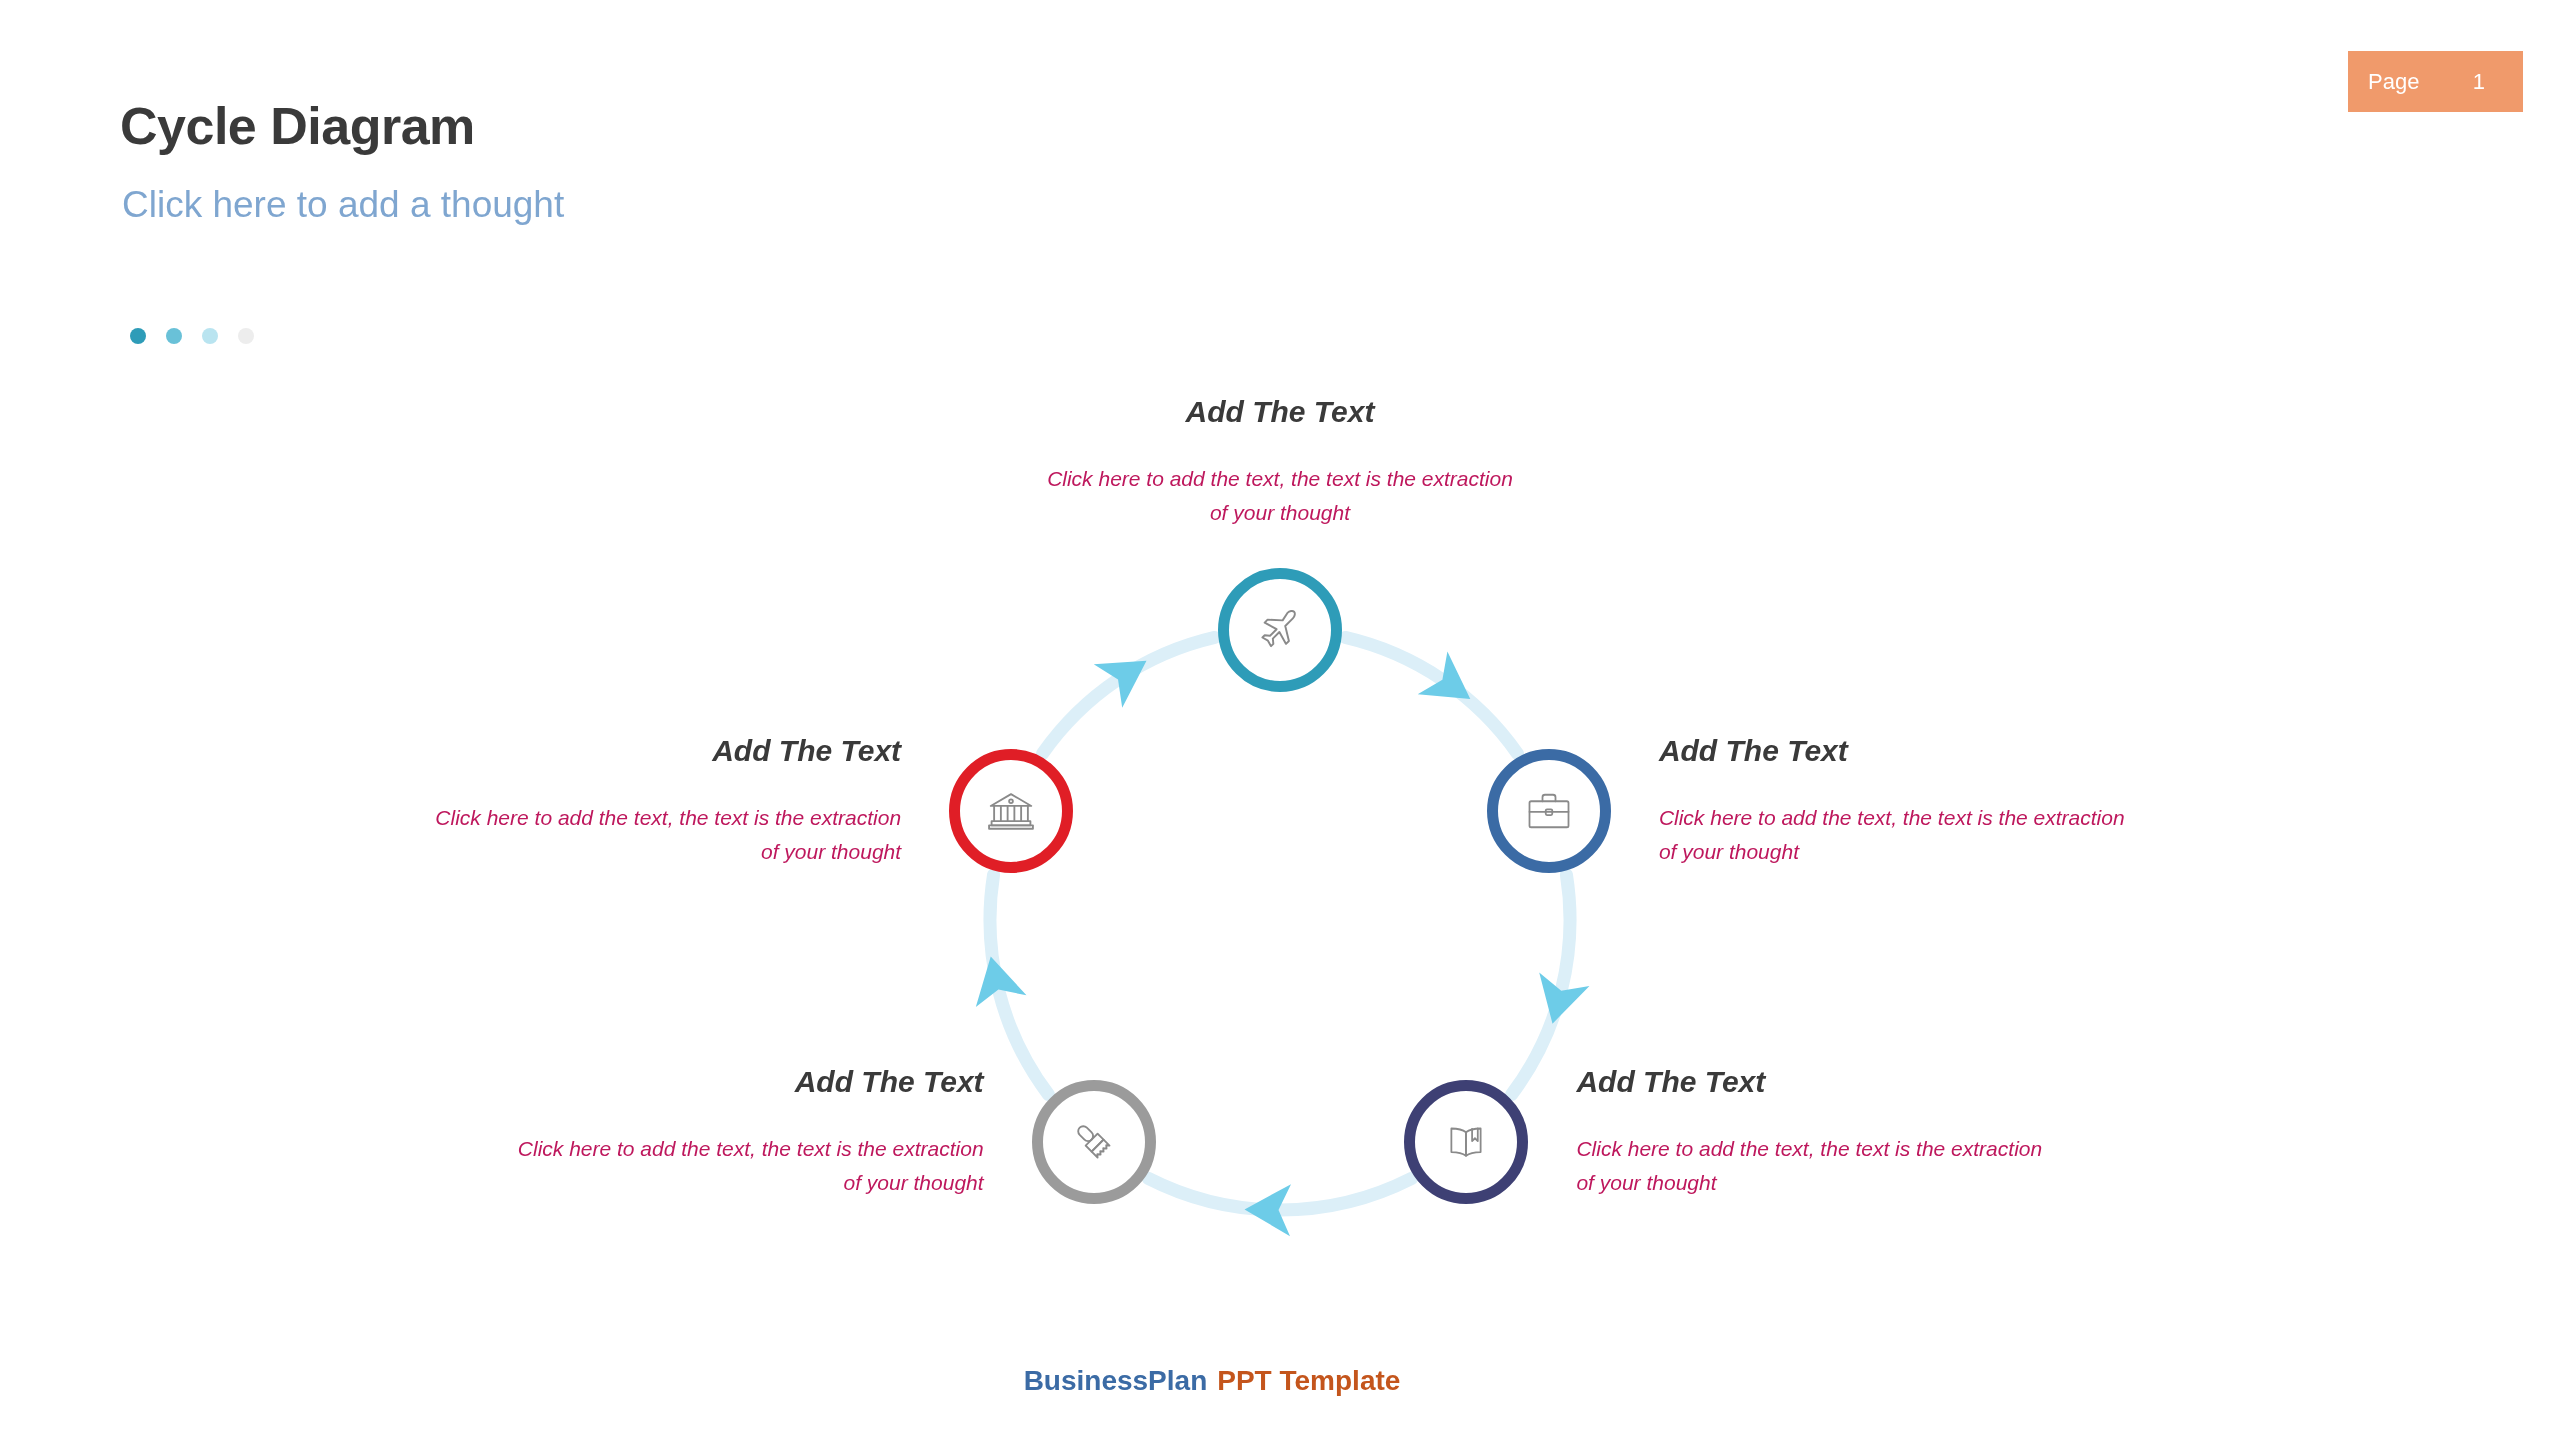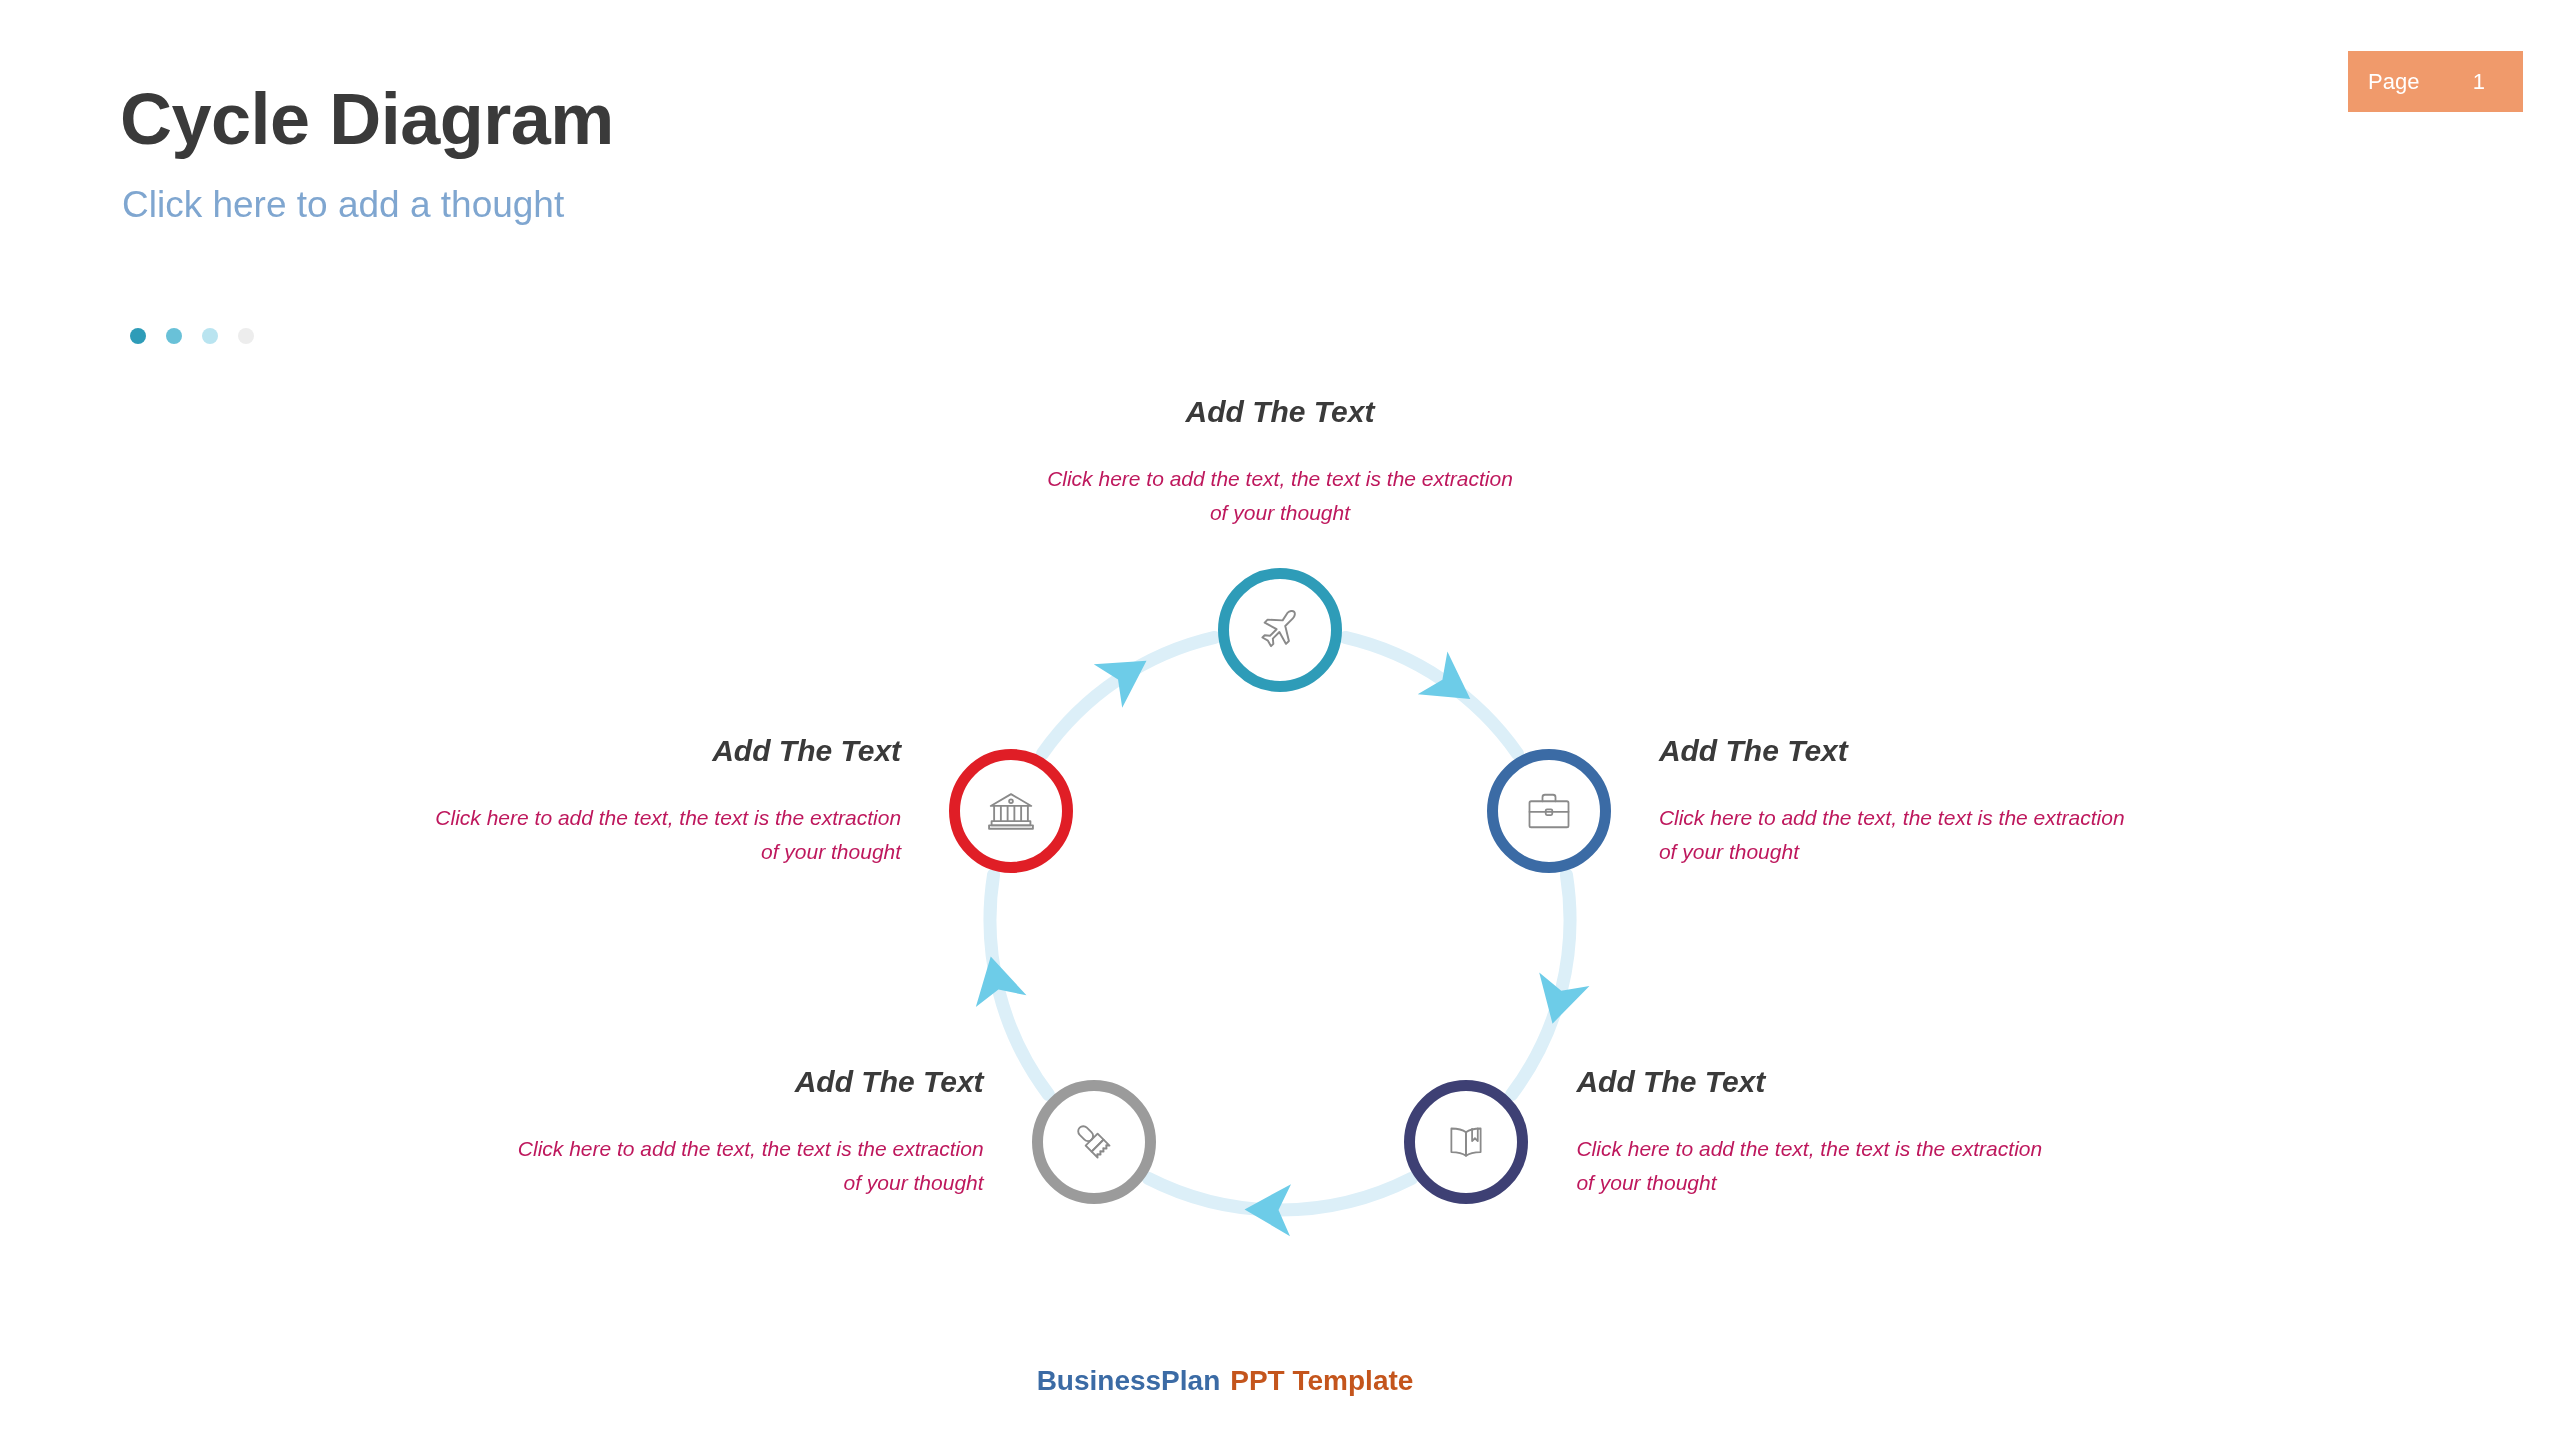--- a/index.html
+++ b/index.html
@@ -13,22 +13,22 @@
     position: relative;
     overflow: hidden;
     font-family: "Liberation Sans", sans-serif;
     -webkit-font-smoothing: antialiased;
   }
 
   
   #slide-title {
     position: absolute;
     left: 120px;
-    top: 83px;
-    font-size: 72px;
+    top: 100px;
+    font-size: 52px;
     font-weight: bold;
     color: #3a3a3a;
     letter-spacing: -0.5px;
     line-height: 1.0;
     white-space: nowrap;
   }
   #slide-subtitle {
     position: absolute;
     left: 122px;
     top: 186px;
@@ -125,21 +125,21 @@
     color: #be185d;
     line-height: 1.62;
   }
   .align-right { text-align: right; }
   .align-left  { text-align: left; }
   .align-center{ text-align: center; }
 
   
   #brand {
     position: absolute;
-    left: 13px;
+    left: 0;
     top: 1365px;
     width: 2424px;
     text-align: center;
     font-size: 28px;
     font-weight: bold;
     white-space: nowrap;
   }
   #brand .b-blue   { color: #3B6BA5; }
   #brand .b-orange { color: #C4551C; margin-left: 10px; }
 </style>

